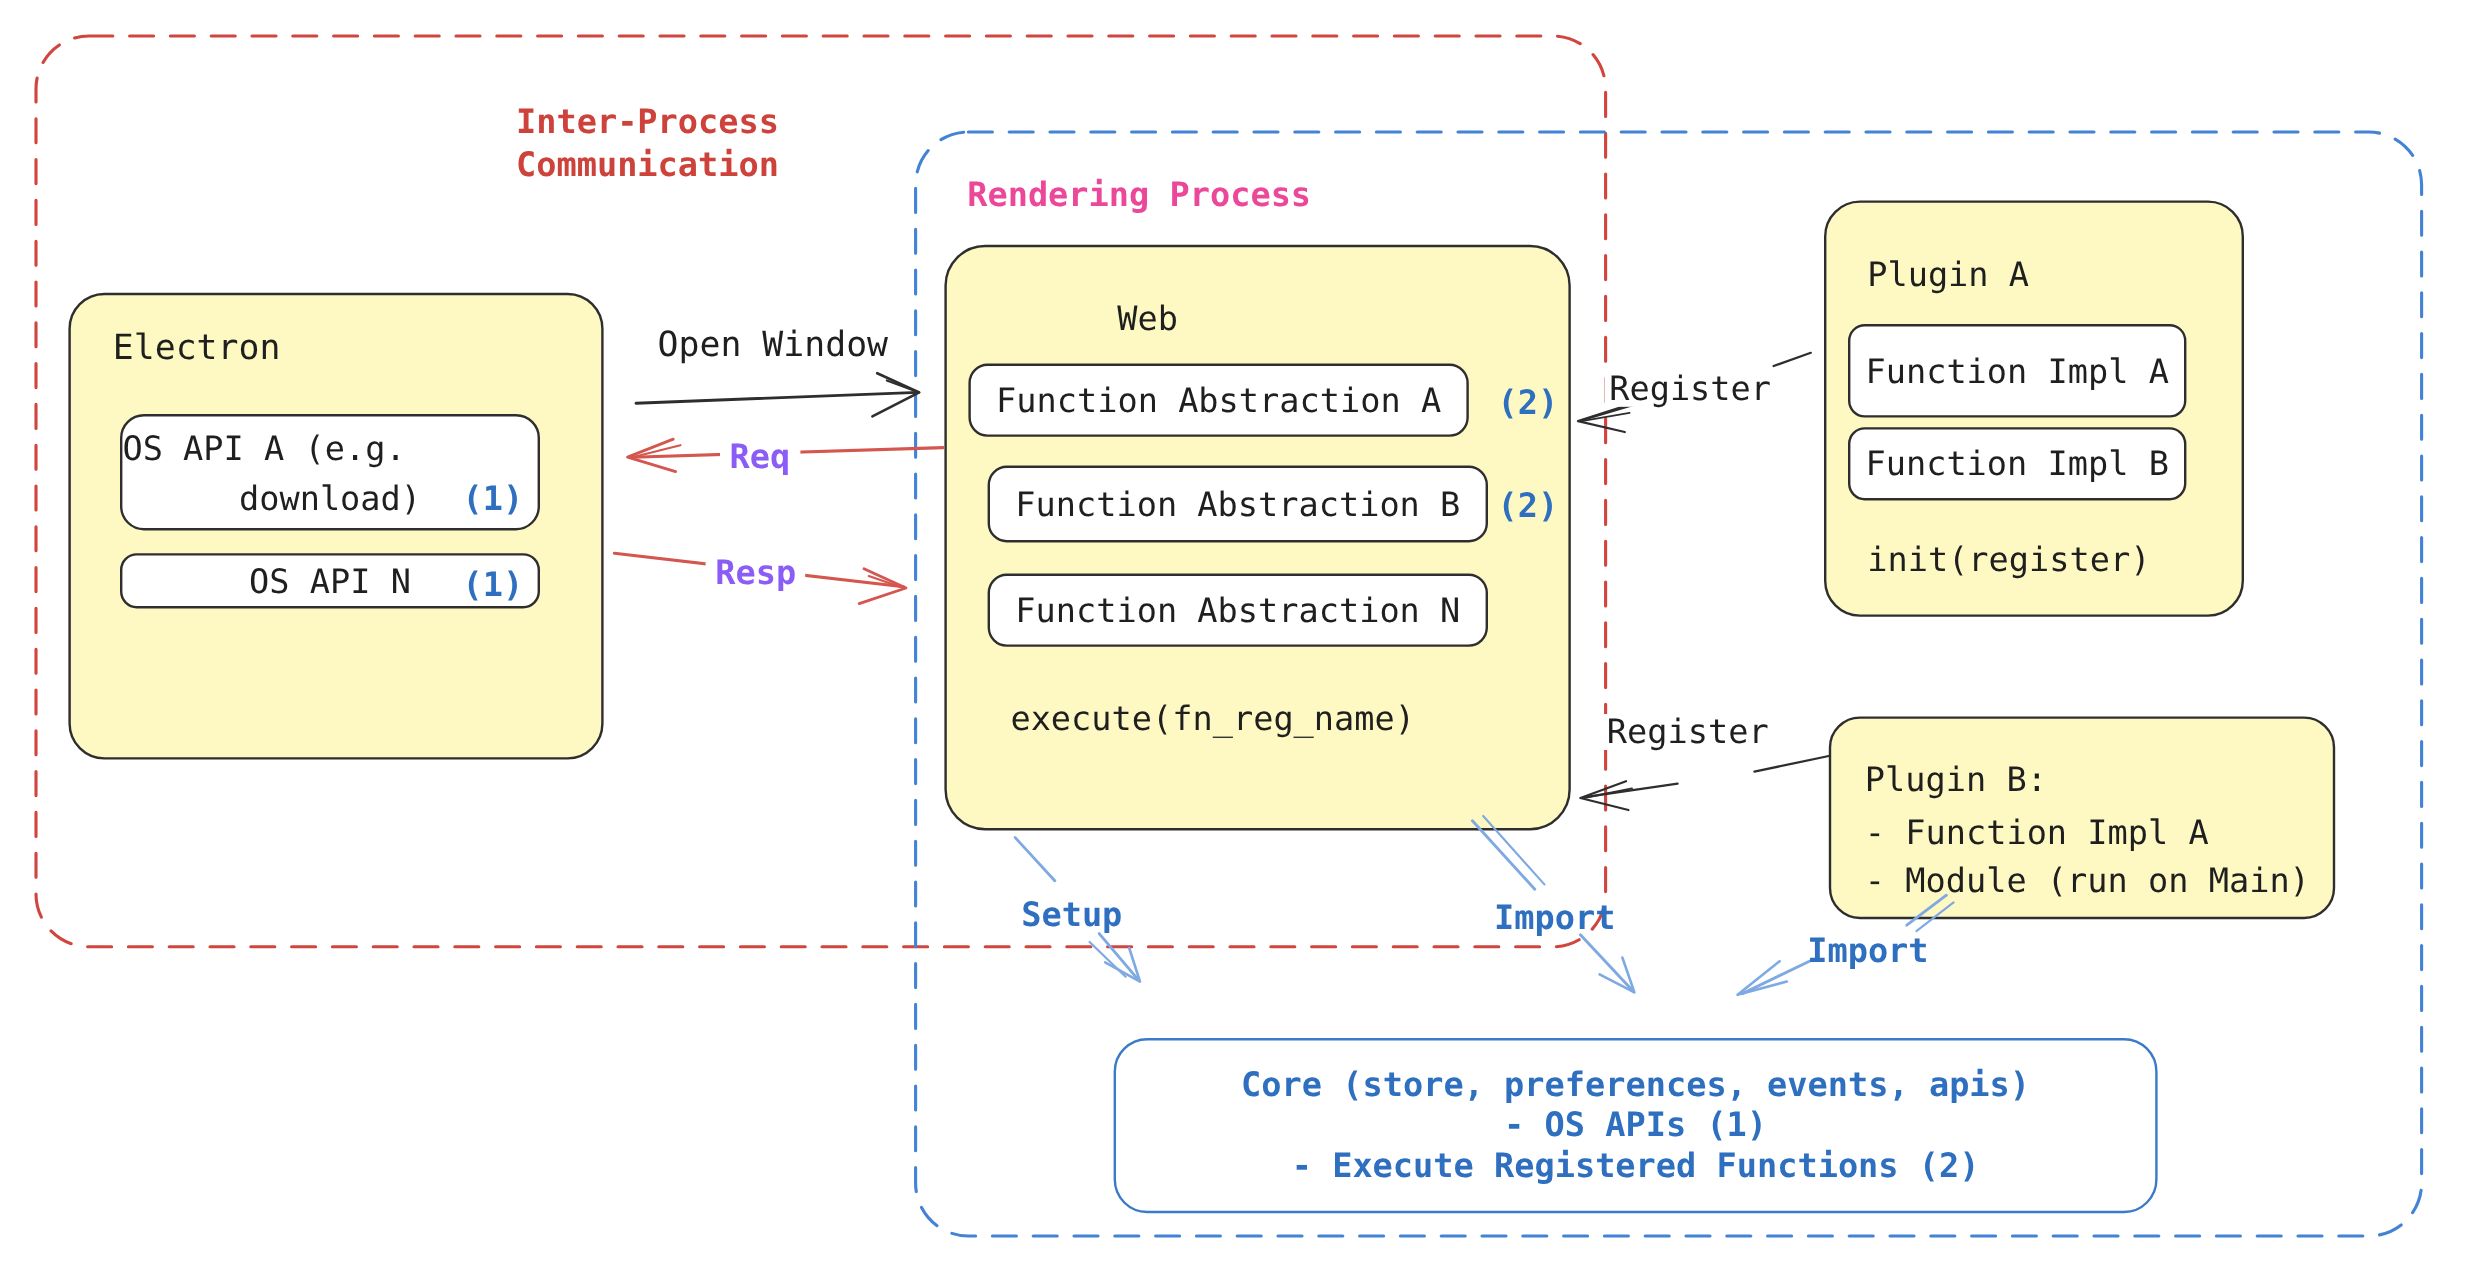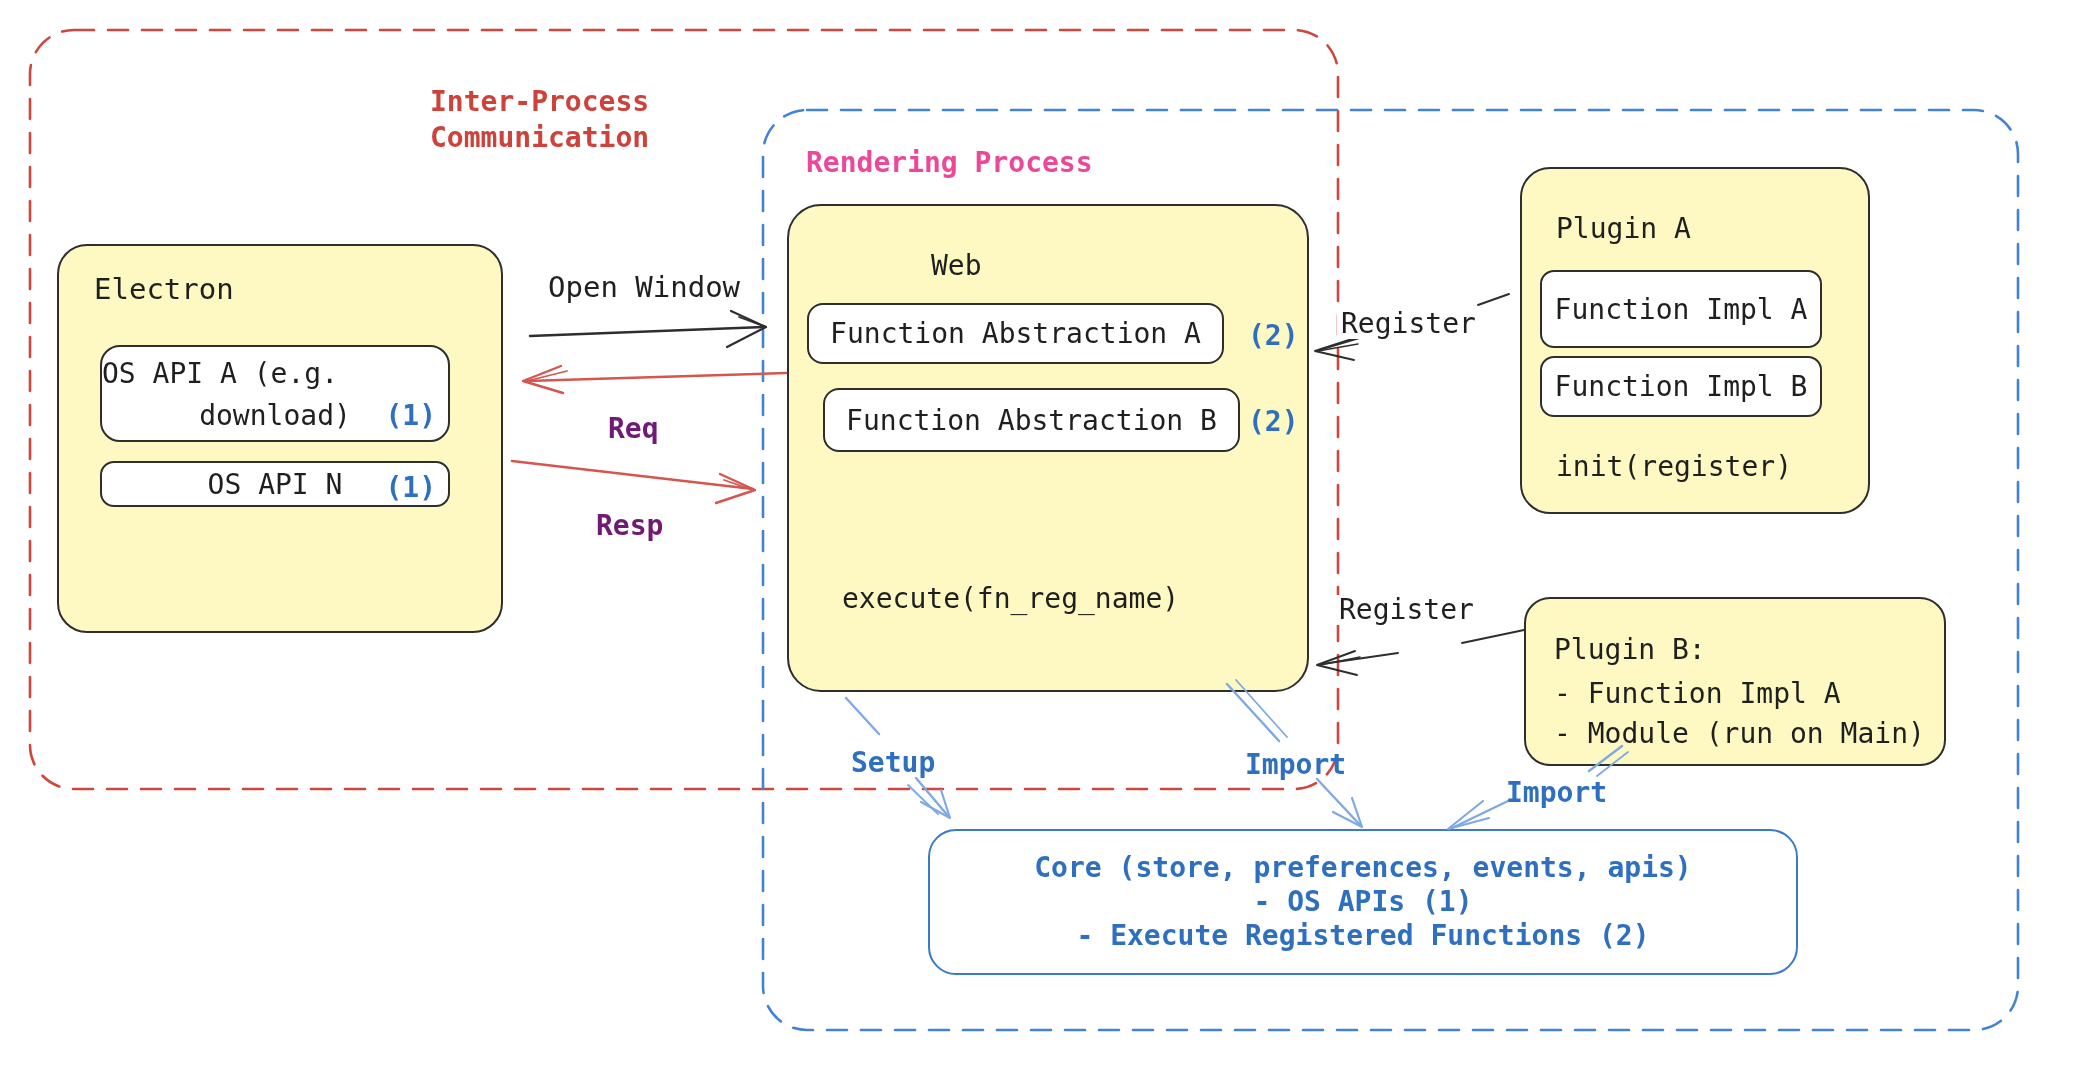--- a/index.html
+++ b/index.html
@@ -4,26 +4,26 @@
 <style>
   html,body{margin:0;padding:0;background:#ffffff;}
   .stage{position:relative;width:2074px;height:1066px;background:#ffffff;overflow:hidden;
          font-family:"DejaVu Sans Mono","Liberation Mono",monospace;color:#1f1f1f;}
   .overlay{position:absolute;left:0;top:0;width:2074px;height:1066px;z-index:3;pointer-events:none;}
   .sbox{position:absolute;background:#fef9c3;border:2.4px solid #2e2e2e;border-radius:30px;z-index:2;box-sizing:border-box;}
   .ibox{position:absolute;background:#fff;border:2px solid #2e2e2e;border-radius:16px;box-sizing:border-box;
         display:flex;align-items:center;justify-content:center;}
   .txt{position:absolute;font-size:28px;line-height:30px;white-space:pre;}
   .blue{color:#2e6fc0;font-weight:700;}
-  .red{color:#701a75;font-weight:700;margin-top:48px;}
+  .red{color:#8b5cf6;font-weight:700;}
   .badge{position:absolute;font-size:28px;font-weight:700;color:#2e6fc0;}
   .arrow-label{position:absolute;z-index:4;font-size:28px;line-height:30px;white-space:pre;}
   .wbg{background:#ffffff;padding:0 8px;}
   .core-box{position:absolute;background:#fff;border:2.5px solid #3b7ac9;border-radius:28px;z-index:2;box-sizing:border-box;
-            display:flex;flex-direction:column;align-items:center;justify-content:center;text-align:left;}
+            display:flex;flex-direction:column;align-items:center;justify-content:center;text-align:left;margin-top:36px;}
   .core-box div{font-size:28px;line-height:34px;color:#2e6fc0;font-weight:700;white-space:pre;}
   .ipc-title{position:absolute;left:430px;top:84px;z-index:2;font-size:28px;line-height:36px;font-weight:700;color:#cd423b;white-space:pre;}
   .rp-title{position:absolute;left:806px;top:146px;z-index:2;font-size:28px;font-weight:700;color:#ec4899;white-space:pre;}
 </style>
 </head>
 <body>
 
 <div class="stage">
 
   <svg class="overlay" viewBox="0 0 2074 1066">
@@ -108,20 +108,23 @@
   <div class="sbox" style="left:787px;top:204px;width:522px;height:488px;border-radius:34px;">
     <div class="txt" style="left:142px;top:45px;">Web</div>
     <div class="ibox" style="left:18px;top:97px;width:417px;height:61px;">
       <span style="font-size:28px;">Function Abstraction A</span>
     </div>
     <span class="badge" style="left:459px;top:113px;">(2)</span>
     <div class="ibox" style="left:34px;top:182px;width:417px;height:64px;">
       <span style="font-size:28px;">Function Abstraction B</span>
     </div>
     <span class="badge" style="left:459px;top:199px;">(2)</span>
+    <div class="ibox" style="left:34px;top:272px;width:417px;height:61px;">
+      <span style="font-size:28px;">Function Abstraction N</span>
+    </div>
     <div class="txt" style="left:53px;top:378px;">execute(fn_reg_name)</div>
   </div>
 
   <div class="sbox" style="left:1520px;top:167px;width:350px;height:347px;">
     <div class="txt" style="left:34px;top:45px;">Plugin A</div>
     <div class="ibox" style="left:18px;top:101px;width:282px;height:78px;border-radius:14px;">
       <span style="font-size:28px;">Function Impl A</span>
     </div>
     <div class="ibox" style="left:18px;top:187px;width:282px;height:61px;border-radius:14px;">
       <span style="font-size:28px;">Function Impl B</span>

